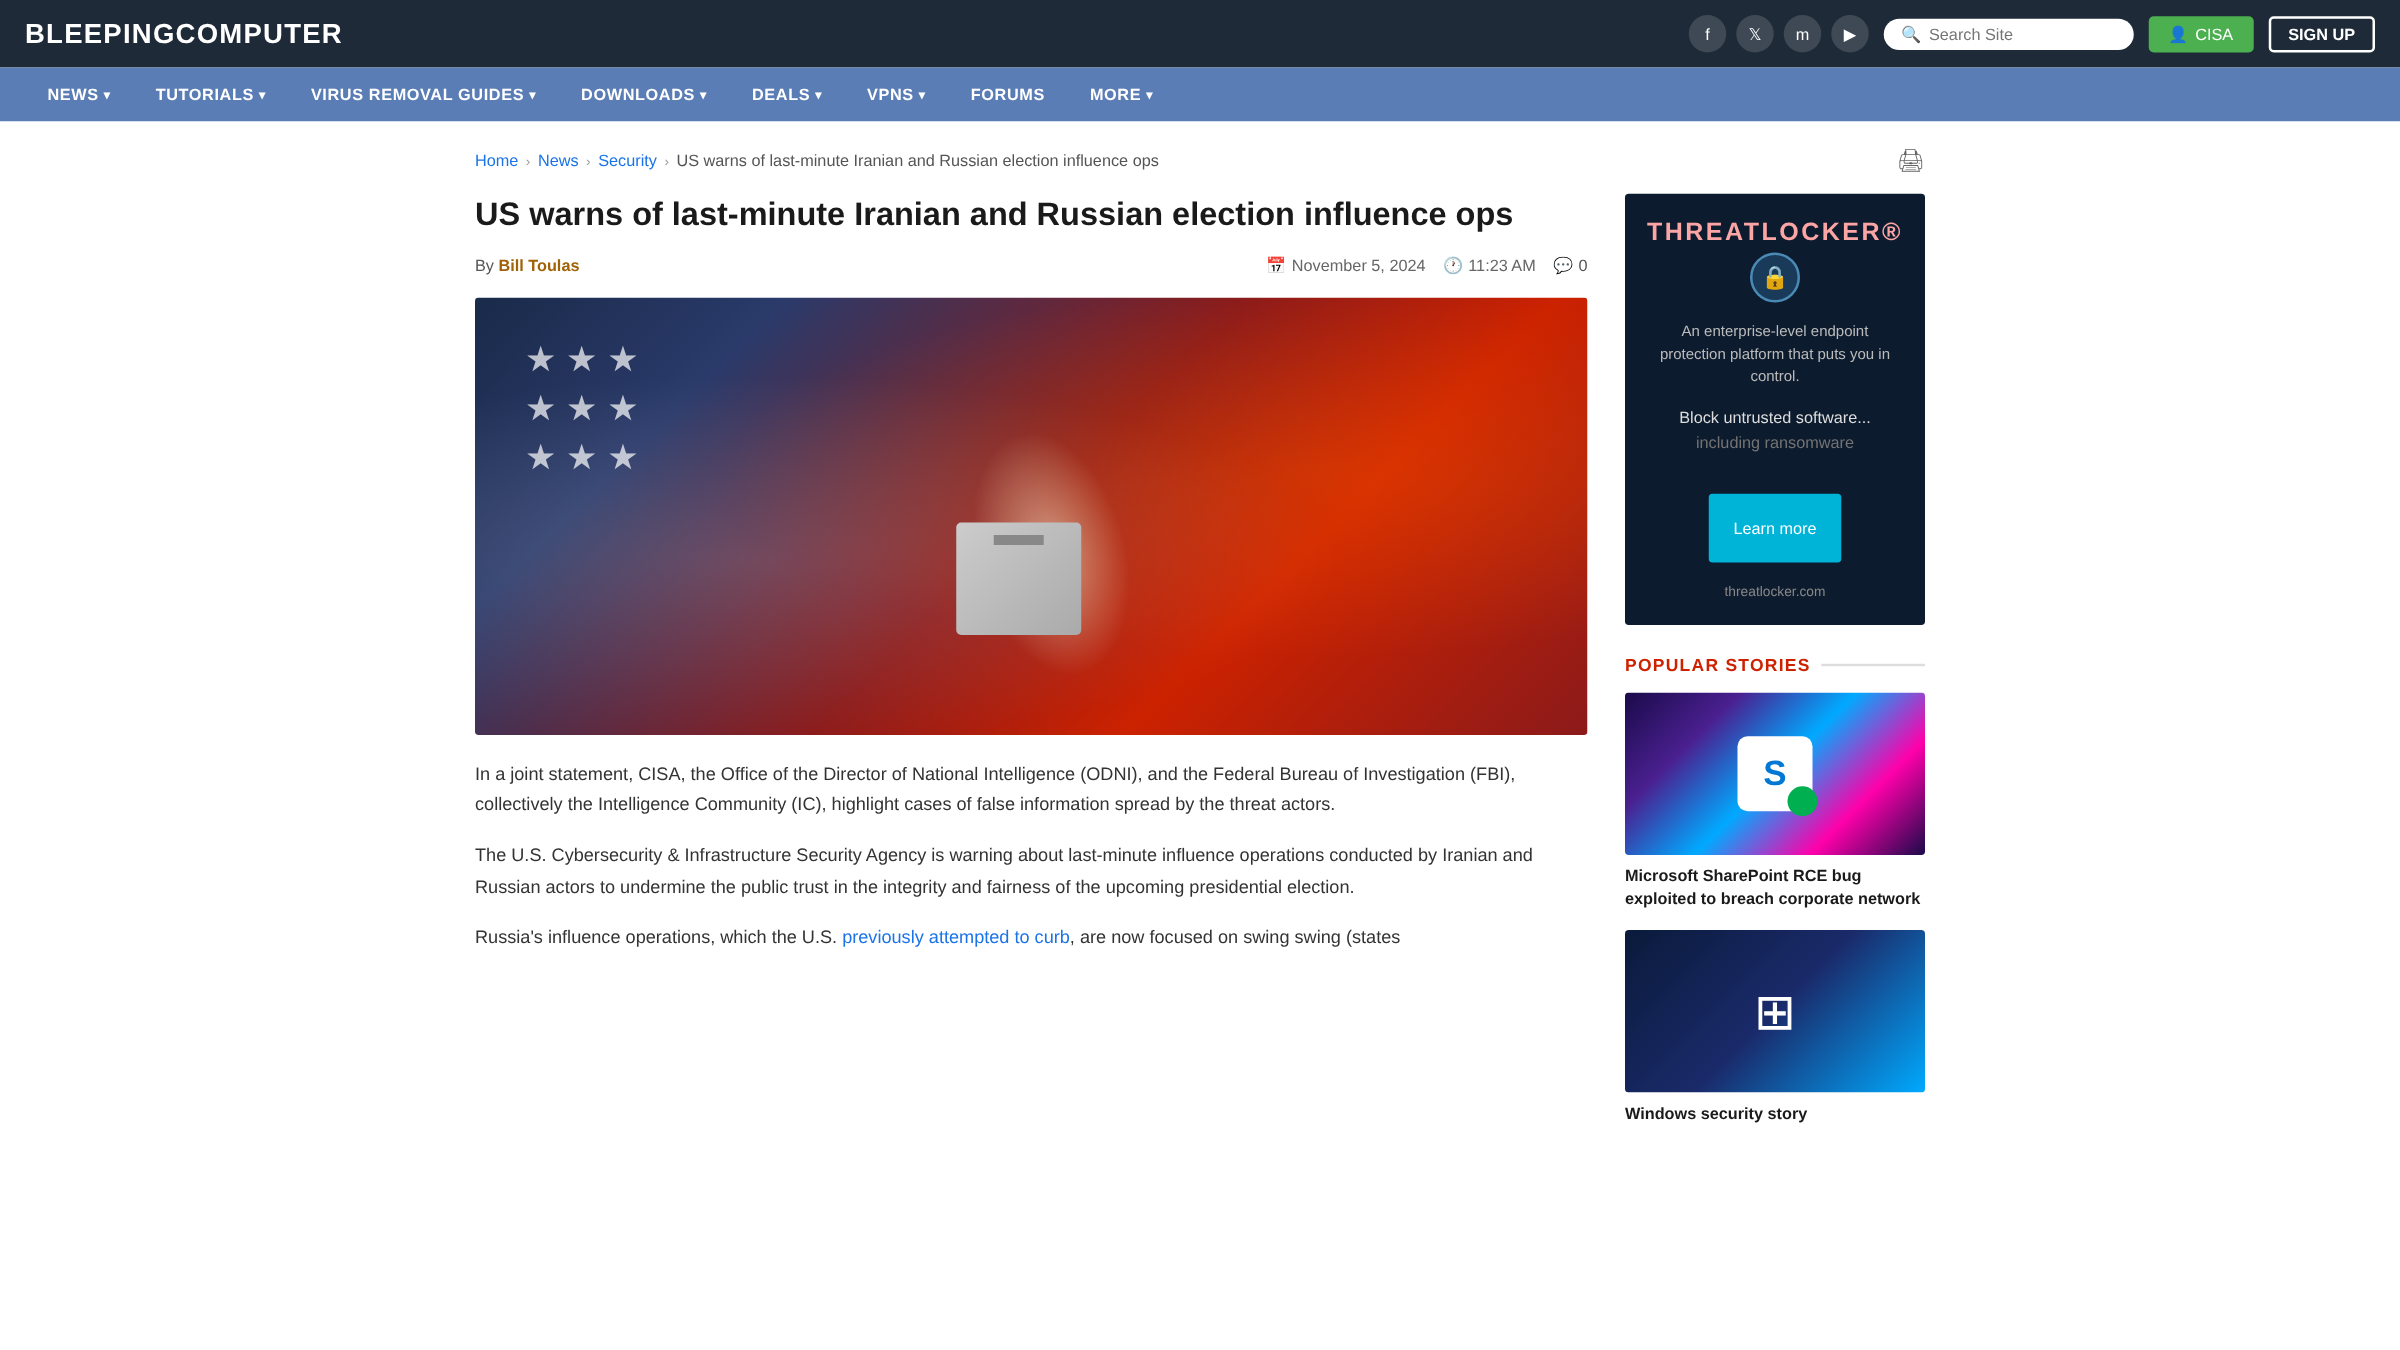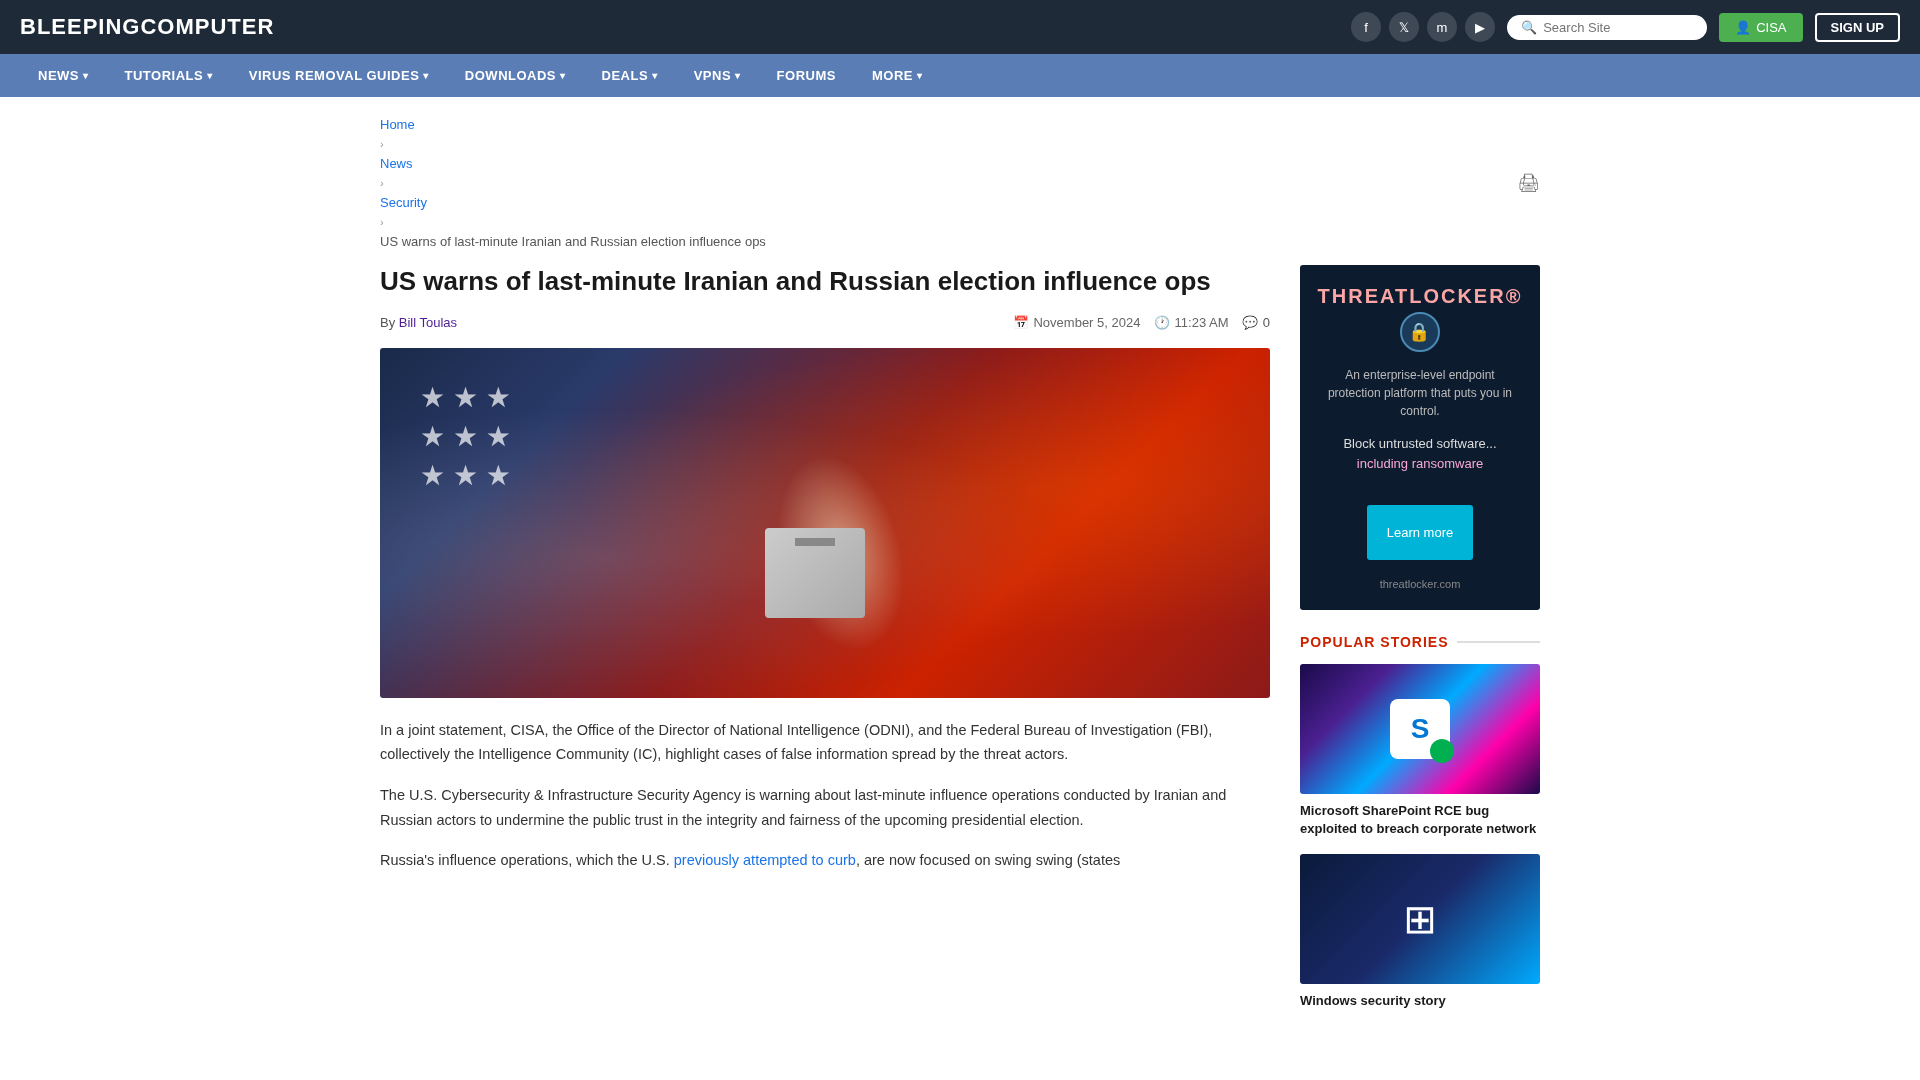--- a/index.html
+++ b/index.html
@@ -112,24 +112,23 @@
 
     
     .breadcrumb-row {
       display: flex;
       align-items: center;
       justify-content: space-between;
       margin-bottom: 16px;
     }
     .breadcrumb {
       display: flex;
-      align-items: flex-start;
+      align-items: flex-end;
       gap: 6px;
       font-size: 13px;
-      flex-direction: column;
     }
     .breadcrumb a { color: #1a73e8; text-decoration: none; }
     .breadcrumb .sep { color: #999; font-size: 11px; }
     .breadcrumb .current { color: #555; }
     .print-icon {
       color: #666;
       font-size: 18px;
       cursor: pointer;
     }
 
@@ -149,21 +148,21 @@
       line-height: 1.3;
       margin-bottom: 16px;
     }
     .article-meta {
       display: flex;
       align-items: center;
       justify-content: space-between;
       margin-bottom: 18px;
     }
     .author { font-size: 13px; color: #555; }
-    .author a { color: #4c1d95; text-decoration: none; font-weight: normal; }
+    .author a { color: #a16207; text-decoration: none; font-weight: bold; }
     .meta-right {
       display: flex;
       align-items: center;
       gap: 14px;
       font-size: 13px;
       color: #666;
     }
     .meta-item {
       display: flex;
       align-items: center;
@@ -293,21 +292,21 @@
       color: #bbb;
       line-height: 1.5;
       margin-bottom: 14px;
     }
     .ad-body {
       font-size: 13px;
       color: #ddd;
       line-height: 1.5;
       margin-bottom: 22px;
     }
-    .ad-highlight { color: #f9a8d4; }
+    .ad-highlight { color: #737373; }
     .ad-btn {
       background: #00b4d8;
       color: #fff;
       border: none;
       border-radius: 3px;
       padding: 20px 20px;
       cursor: pointer;
       font-size: 13px;
       margin: 10px 0;
     }

